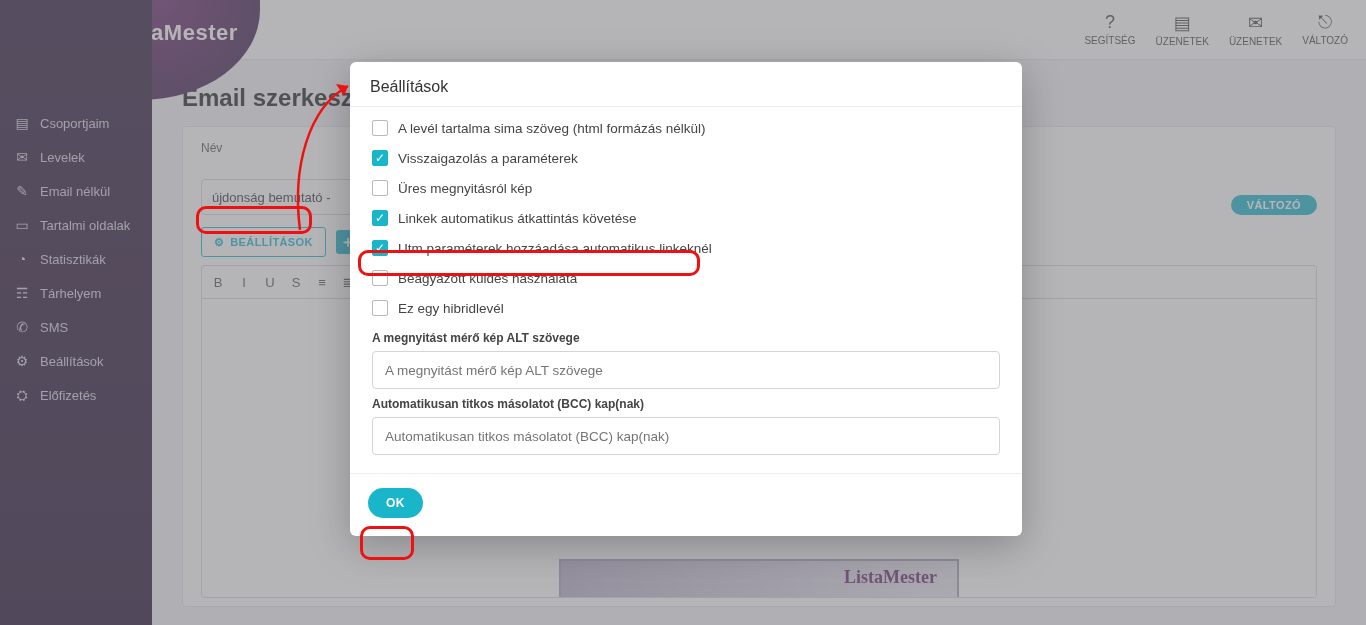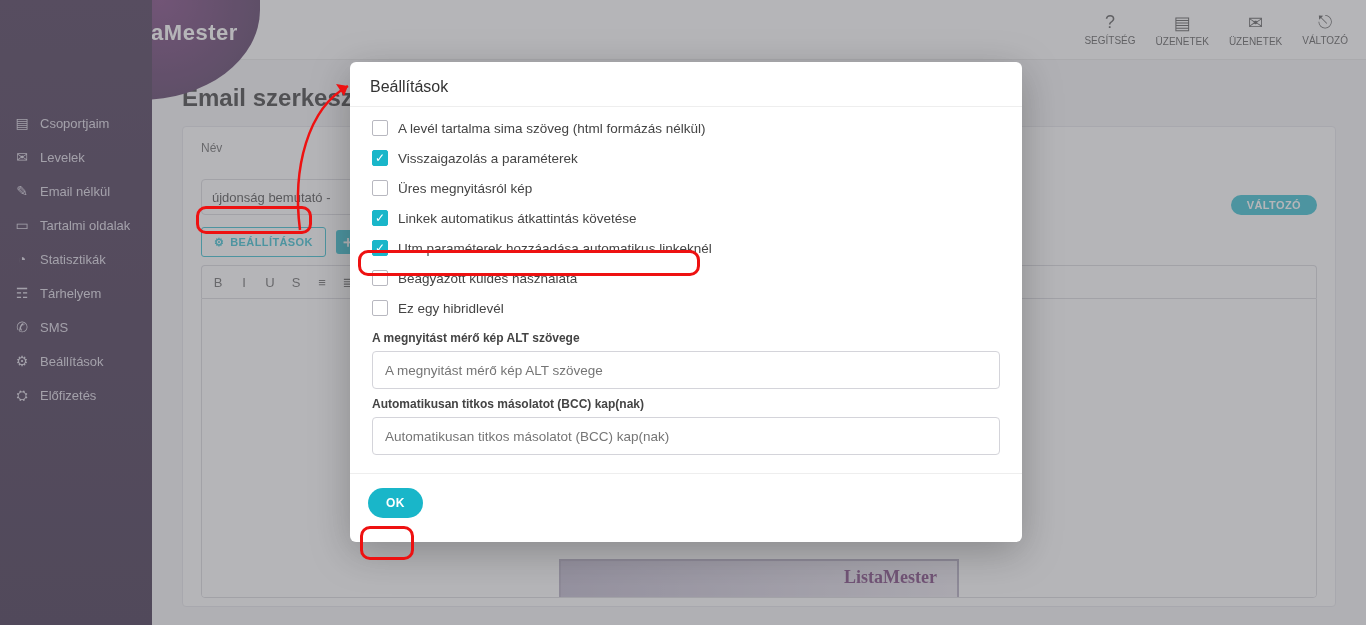--- a/index.html
+++ b/index.html
@@ -135,21 +135,21 @@
   .chk.checked { background:#19b6c9; border-color:#19b6c9; color:#fff; font-size:12px; }
   .modal .field-block { margin:8px 4px 6px; }
   .modal .field-block label {
     display:block; font-size:12px; font-weight:700; color:#444; margin-bottom:6px;
   }
   .modal .text-input {
     width:100%; height:38px; border:1px solid #d4d4da; border-radius:4px;
     padding:0 12px; font-size:13.5px; color:#333;
   }
   .modal-footer {
-    padding:14px 18px 24px; border-top:1px solid #eee;
+    padding:14px 18px 18px; border-top:1px solid #eee;
   }
   .btn-ok {
     height:30px; padding:0 18px; border-radius:15px;
     background:#19b6c9; color:#fff; border:none; font-size:12px; font-weight:700;
     letter-spacing:.4px; cursor:pointer;
   }
 </style>
 </head>
 <body>
 

